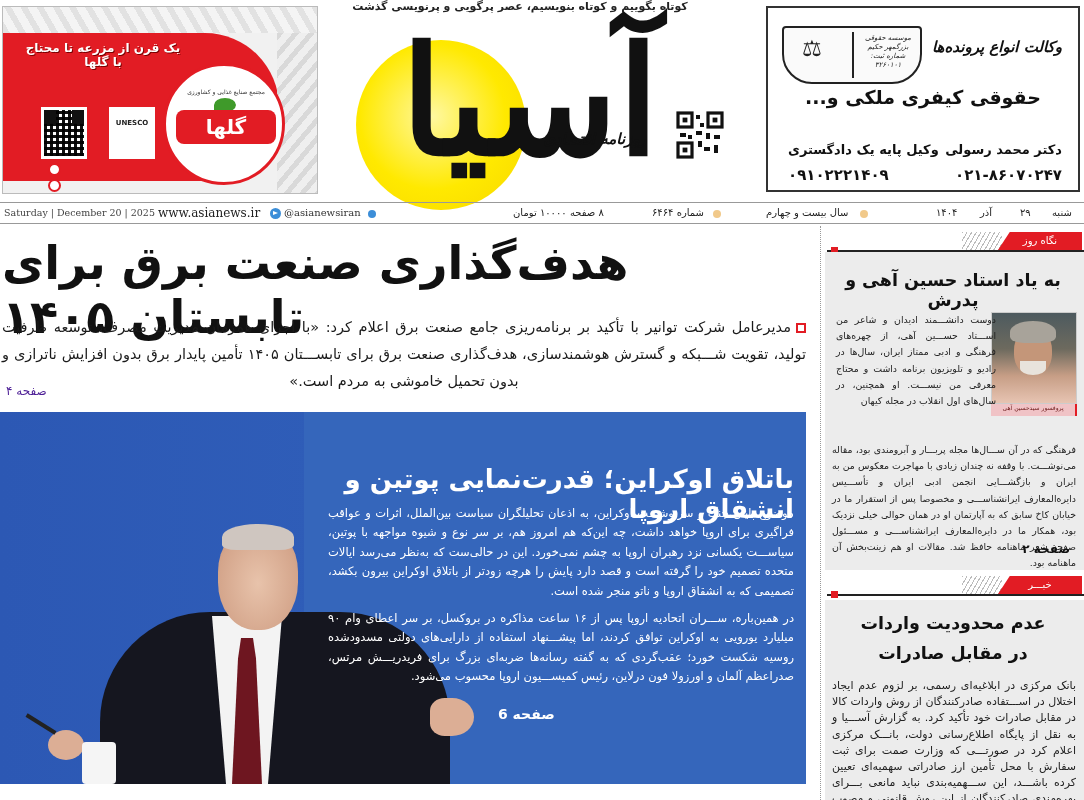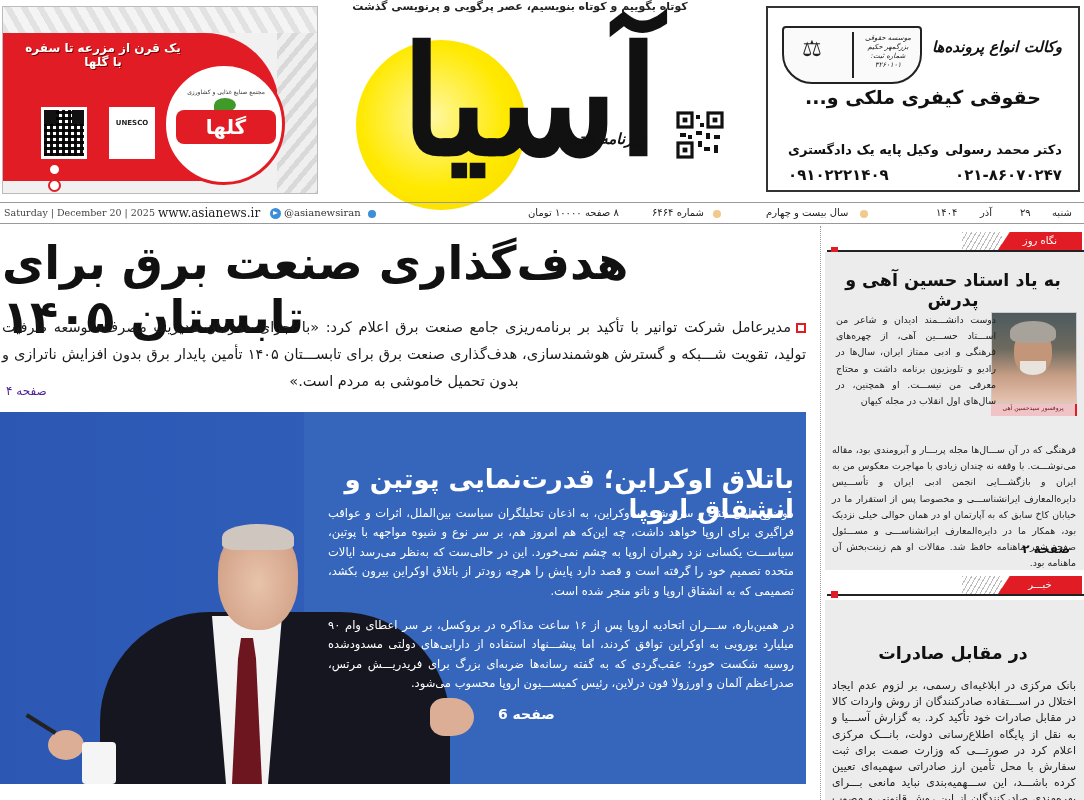--- a/index.html
+++ b/index.html
@@ -76,21 +76,21 @@
   .photo .suit { position: absolute; left: 100px; top: 200px; width: 350px; height: 172px; background: #15161f; border-radius: 110px 110px 0 0; }
   .photo .shirt { position: absolute; left: 212px; top: 204px; width: 70px; height: 168px; background: #f3f3f3; clip-path: polygon(0 0, 100% 0, 80% 100%, 20% 100%); }
   .photo .tie { position: absolute; left: 232px; top: 226px; width: 30px; height: 146px; background: #6e1620; clip-path: polygon(30% 0, 70% 0, 80% 14%, 100% 100%, 0 100%, 20% 14%); }
   .photo .hand-r { position: absolute; left: 430px; top: 286px; width: 44px; height: 38px; background: #dcae95; border-radius: 40% 60% 60% 40%; }
   .photo .hand-l { position: absolute; left: 48px; top: 318px; width: 36px; height: 30px; background: #dcae95; border-radius: 50%; }
   .photo .pen { position: absolute; left: 24px; top: 310px; width: 34px; height: 4px; background: #222; transform: rotate(32deg); }
   .photo .cup { position: absolute; left: 82px; top: 330px; width: 34px; height: 42px; background: #f5f5f5; border-radius: 4px; }
 
   .feature .ftitle { position: absolute; right: 12px; top: 52px; width: 460px; font-size: 26px; font-weight: bold; color: #ffffff; text-align: right; direction: rtl; }
   .feature .fbody { position: absolute; right: 12px; top: 92px; width: 466px; font-size: 11.5px; line-height: 19.4px; color: #ffffff; text-align: justify; direction: rtl; }
-  .feature .fbody p + p { margin-top: 15px; }
+  .feature .fbody p + p { margin-top: 8px; }
   .feature .fpage { position: absolute; left: 498px; top: 294px; font-size: 14px; font-weight: bold; color: #fff; direction: rtl; }
 
   
   .sidebar { position: absolute; left: 820px; top: 226px; width: 264px; height: 574px; border-left: 1px dotted #999; }
   .sec-tab { position: absolute; right: 2px; width: 84px; height: 18px; background: #e21c24; color: #fff; font-size: 10px; text-align: center; line-height: 18px; direction: rtl; clip-path: polygon(14% 0, 100% 0, 100% 100%, 0 100%); }
   .sec-hatch { position: absolute; width: 40px; height: 18px; background: repeating-linear-gradient(120deg, #bbb 0 1px, transparent 1px 4px); }
   .sec-rule { position: absolute; left: 6px; right: 0; height: 2px; background: #222; }
   .sec-dot { position: absolute; left: 10px; width: 7px; height: 7px; background: #e21c24; }
   .sec-box { position: absolute; left: 4px; right: 0; background: #ececec; }
 
@@ -111,21 +111,21 @@
 </style>
 </head>
 <body>
 
 <header class="masthead">
 
   <div class="ad-left">
     <div class="spice-band"></div>
     <div class="red-panel"></div>
     <div class="herb-side"></div>
-    <div class="slogan rtl">یک قرن از مزرعه تا سفره با گلها</div>
+    <div class="slogan rtl">یک قرن از مزرعه تا محتاج با گلها</div>
     <div class="brand-circle">
       <div class="brand-tag rtl">مجتمع صنایع غذایی و کشاورزی</div>
       <div class="brand-leaf"></div>
       <div class="brand-name rtl">گلها</div>
     </div>
     <div class="qr-box">
         <div class="qr-pattern"></div>
       </div>
     <div class="unesco-box">
       <span>UNESCO</span>
@@ -189,21 +189,21 @@
   </div>
 </header>
 
 <div class="infobar">
   <span class="en-date">Saturday | December 20 | 2025</span>
   <span class="site">www.asianews.ir</span>
   <span class="tg-icon"></span>
   <span class="handle">@asianewsiran</span>
   <span class="ig-icon"></span>
 
-  <span class="fa" style="left:528px;text-align:right;">۸ صفحه ۱۰۰۰۰ تومان</span>
+  <span class="fa" style="left:513px;text-align:right;">۸ صفحه ۱۰۰۰۰ تومان</span>
   <span class="fa" style="left:652px;">شماره ۶۴۶۴</span>
   <span class="dot" style="left:713px;"></span>
   <span class="fa" style="left:766px;">سال بیست و چهارم</span>
   <span class="dot" style="left:860px;"></span>
   <span class="fa" style="left:936px;">۱۴۰۴</span>
   <span class="fa" style="left:980px;">آذر</span>
   <span class="fa" style="left:1020px;">۲۹</span>
   <span class="fa" style="left:1052px;">شنبه</span>
 </div>
 
@@ -254,18 +254,18 @@
     <span class="page">صفحه ۲</span>
   </div>
 
   <div class="sec-hatch" style="right:82px; top:350px;"></div>
   <div class="sec-tab" style="top:350px;">خبـــر</div>
   <div class="sec-rule" style="top:368px;"></div>
   <div class="sec-dot" style="top:365px;"></div>
 
   <div class="sec-box box2">
     <h3 class="title">
-      <br>
+      <span>عدم محدودیت واردات</span><br>
       <span>در مقابل صادرات</span>
     </h3>
     <p class="text">بانک مرکزی در ابلاغیه‌ای رسمی، بر لزوم عدم ایجاد اختلال در اســـتفاده صادرکنندگان از روش واردات کالا در مقابل صادرات خود تأکید کرد. به گزارش آســـیا و به نقل از پایگاه اطلاع‌رسانی دولت، بانـــک مرکزی اعلام کرد در صورتـــی که وزارت صمت برای ثبت سفارش با محل تأمین ارز صادراتی سهمیه‌ای تعیین کرده باشـــد، این ســـهمیه‌بندی نباید مانعی بـــرای بهره‌مندی صادرکنندگان از این روش قانونی و مصوب ایجاد کند.</p>
   </div>
 </aside>
 
 </body></html>

